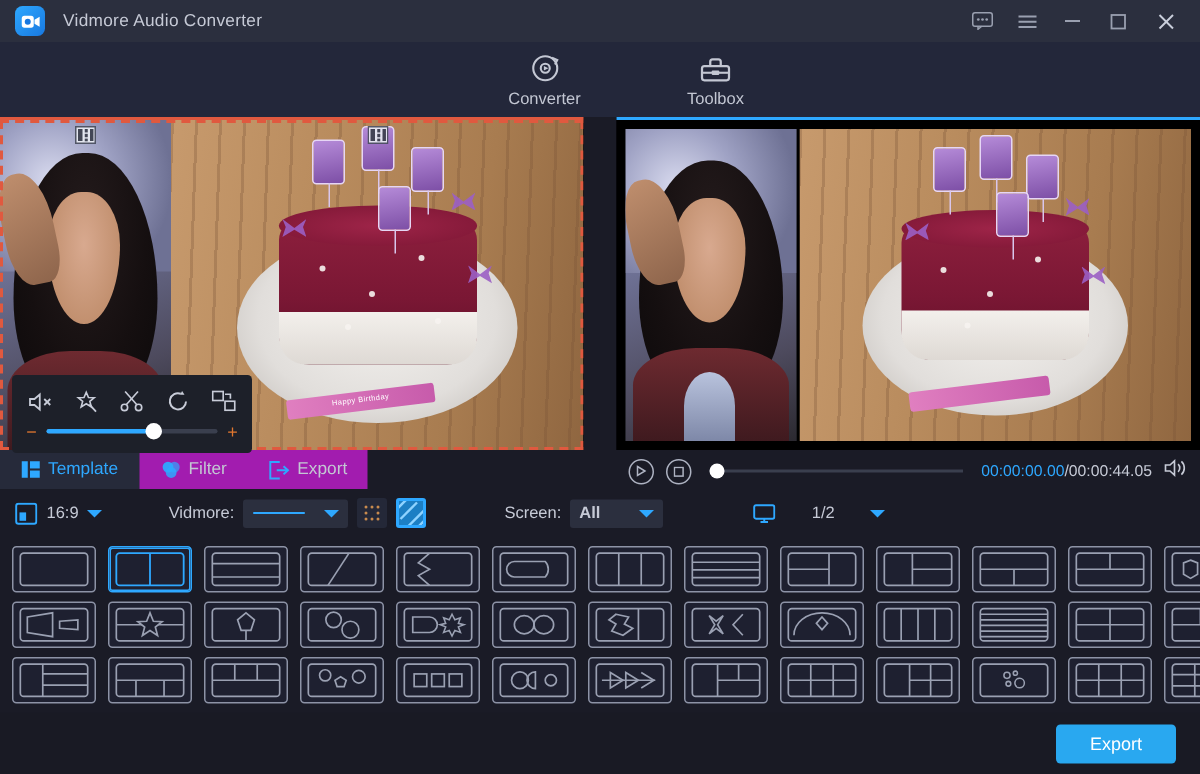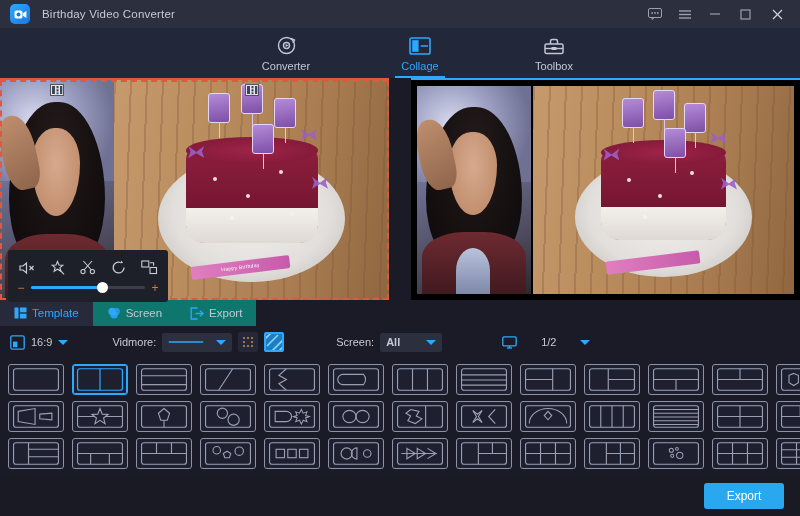--- a/index.html
+++ b/index.html
@@ -28,21 +28,21 @@
   .win-ctrls { margin-left:auto; display:flex; align-items:center; gap:0px; }
   .wbtn {
     width:30px; height:28px; display:flex; align-items:center; justify-content:center;
     color:#9aa0b0; cursor:default;
   }
   .wbtn:last-child { width:34px; }
 
   
   .navbar {
     height: 50px; background:#23273a; display:flex; align-items:center;
-    justify-content:center; gap:56px; flex:0 0 50px; position:relative;padding-left:40px;
+    justify-content:center; gap:36px; flex:0 0 50px; position:relative;padding-left:40px;
   }
   .navitem {
     width:78px; display:flex; flex-direction:column; align-items:center;
     gap:3px; height:50px; justify-content:center; position:relative;
   }
   .navitem .nlabel { font-size:11px; color:#c3c7d3; }
   .navitem.active .nlabel { color:#2ea8ff; }
   .navitem.active::after {
     content:""; position:absolute; bottom:0; left:14px; right:14px; height:2px; background:#2ea8ff;
   }
@@ -142,21 +142,21 @@
     display:flex; align-items:center; gap:8px; padding:0 8px; z-index:8;
   }
   .pcircle { width:17px; height:17px; border-radius:50%; border:1px solid #aeb3c2; display:flex; align-items:center; justify-content:center; }
   .psq { width:17px; height:17px; border-radius:50%; border:1px solid #aeb3c2; display:flex; align-items:center; justify-content:center; }
   .ptrack { position:relative; flex:1; height:2px; background:#3a3f4e; margin:0 4px; }
   .ptrack .pknob { position:absolute; left:0; top:-4px; width:10px; height:10px; border-radius:50%; background:#fff; }
   .ptime { font-size:10.5px; color:#c6cad6; white-space:nowrap; font-family:"Liberation Sans", sans-serif; }
   .ptime .cur { color:#2ea8ff; }
 
   
-  .tabstrip { flex:0 0 26px; display:flex; align-items:stretch; background:#0f766e; width:411px; position:relative; }
+  .tabstrip { flex:0 0 26px; display:flex; align-items:stretch; background:#a21caf; width:411px; position:relative; }
   .tab { display:flex; align-items:center; gap:5px; padding:0 14px; font-size:11.5px; color:#c3c7d3; }
   .tab.active { background:#262a3a; color:#2ea8ff; }
   .tabrow-wrap { display:flex; flex:0 0 26px; background:#1a1b26; }
   .tabrow-rest { flex:1; background:#1a1b26; }
 
   
   .optbar { flex:0 0 32px; display:flex; align-items:center; background:#1a1b26; padding:0 8px; gap:0; font-size:11px; }
   .opt-group { display:flex; align-items:center; gap:6px; }
   .caret { width:0; height:0; border-left:5px solid transparent; border-right:5px solid transparent; border-top:5px solid #2ea8ff; }
   .ratio-lbl { color:#c6cad6; font-size:11px; }
@@ -188,21 +188,21 @@
 <div class="app">
 
   <div class="titlebar">
     <div class="logo">
       <svg width="13" height="11" viewBox="0 0 13 11">
           <rect x="0.5" y="1.5" width="8" height="8" rx="1.8" fill="#fff"></rect>
           <path d="M9 4.2 L12.4 2.1 V8.9 L9 6.8 Z" fill="#fff"></path>
           <circle cx="4.5" cy="5.5" r="2" fill="#1878e0"></circle>
         </svg>
     </div>
-    <div class="app-title">Birthday Video Converter</div>
+    <div class="app-title">Vidmore Audio Converter</div>
     <div class="win-ctrls">
       <div class="wbtn">
         <svg width="14" height="12" viewBox="0 0 14 12">
             <rect x="0.5" y="0.5" width="13" height="9" rx="1.5" fill="none" stroke="#9aa0b0"></rect>
             <path d="M4 9.5 L4 11.5 L6.5 9.5" fill="none" stroke="#9aa0b0"></path>
             <circle cx="4.2" cy="5" r=".9" fill="#9aa0b0"></circle>
             <circle cx="7" cy="5" r=".9" fill="#9aa0b0"></circle>
             <circle cx="9.8" cy="5" r=".9" fill="#9aa0b0"></circle>
           </svg>
       </div>
@@ -240,30 +240,20 @@
     <div class="navitem">
       <div class="navicon">
         <svg width="21" height="21" viewBox="0 0 21 21">
             <circle cx="10.5" cy="10.5" r="8" fill="none" stroke="#c3c7d3" stroke-width="1.4"></circle>
             <circle cx="10.5" cy="10.5" r="3" fill="none" stroke="#c3c7d3" stroke-width="1.4"></circle>
             <path d="M9.6 9 L12.6 10.5 L9.6 12 Z" fill="#c3c7d3"></path>
             <path d="M15 3.5 L18.5 5 L17 8" fill="none" stroke="#c3c7d3" stroke-width="1.4"></path>
           </svg>
       </div>
       <div class="nlabel">Converter</div>
-    </div>
-    <div class="navitem active">
-      <div class="navicon">
-        <svg width="22" height="18" viewBox="0 0 22 18">
-            <rect x="1" y="1" width="20" height="16" rx="1.8" fill="none" stroke="#2ea8ff" stroke-width="1.6"></rect>
-            <rect x="3.2" y="3.2" width="6.4" height="11.6" fill="#2ea8ff"></rect>
-            <line x1="11.8" y1="9" x2="19" y2="9" stroke="#2ea8ff" stroke-width="1.5"></line>
-          </svg>
-      </div>
-      <div class="nlabel">Collage</div>
     </div>
     <div class="navitem">
       <div class="navicon">
         <svg width="22" height="20" viewBox="0 0 22 20">
             <rect x="2" y="8" width="18" height="9.5" rx="1.6" fill="none" stroke="#c3c7d3" stroke-width="1.5"></rect>
             <line x1="2" y1="12.5" x2="20" y2="12.5" stroke="#c3c7d3" stroke-width="1.4"></line>
             <rect x="8.5" y="11" width="5" height="3" rx=".6" fill="#c3c7d3"></rect>
             <path d="M7.5 8 V5.2 A1.6 1.6 0 0 1 9.1 3.6 h3.8 A1.6 1.6 0 0 1 14.5 5.2 V8" fill="none" stroke="#c3c7d3" stroke-width="1.5"></path>
           </svg>
       </div>
@@ -412,39 +402,62 @@
       <div class="et-slider">
         <span class="minus">−</span>
         <div class="track">
           <div class="fill"></div>
           <div class="knob"></div>
         </div>
         <span class="plus">+</span>
       </div>
     </div>
 
+    <div class="playerbar">
+      <div class="pcircle">
+        <svg width="7" height="8" viewBox="0 0 7 8">
+            <path d="M1 1 L6 4 L1 7 Z" fill="none" stroke="#aeb3c2" stroke-width="1"></path>
+          </svg>
+      </div>
+      <div class="psq">
+        <svg width="7" height="7" viewBox="0 0 7 7">
+            <rect x="0.6" y="0.6" width="5.8" height="5.8" fill="none" stroke="#aeb3c2" stroke-width="1"></rect>
+          </svg>
+      </div>
+      <div class="ptrack">
+        <div class="pknob"></div>
+      </div>
+      <div class="ptime"><span class="cur">00:00:00.00</span><span>/</span><span>00:00:44.05</span></div>
+      <div>
+        <svg width="16" height="14" viewBox="0 0 16 14">
+            <path d="M1 5 H4 L7 2.2 V11.8 L4 9 H1 Z" fill="none" stroke="#c6cad6" stroke-width="1.1"></path>
+            <path d="M9.4 4.4 A3.6 3.6 0 0 1 9.4 9.6" fill="none" stroke="#c6cad6" stroke-width="1.1"></path>
+            <path d="M11.6 2.6 A6 6 0 0 1 11.6 11.4" fill="none" stroke="#c6cad6" stroke-width="1.1"></path>
+          </svg>
+      </div>
+    </div>
   </div>
 
   <div class="tabrow-wrap">
     <div class="tabstrip">
       <div class="tab active">
         <svg width="13" height="12" viewBox="0 0 13 12">
             <rect x="0.5" y="0.5" width="4" height="11" fill="#2ea8ff"></rect>
             <rect x="6" y="0.5" width="6.5" height="4.8" fill="#2ea8ff"></rect>
             <rect x="6" y="6.7" width="6.5" height="4.8" fill="#2ea8ff"></rect>
           </svg>
         <span>Template</span>
       </div>
       <div class="tab">
         <svg width="14" height="12" viewBox="0 0 14 12">
             <circle cx="5" cy="4.4" r="3.6" fill="#2ea8ff" opacity=".95"></circle>
             <circle cx="9.2" cy="4.4" r="3.6" fill="#2ea8ff" opacity=".7"></circle>
             <circle cx="7.1" cy="8" r="3.6" fill="#2ea8ff" opacity=".85"></circle>
           </svg>
-        <span>Screen</span>
+        <span>Filter</span>
       </div>
       <div class="tab">
         <svg width="14" height="13" viewBox="0 0 14 13">
             <path d="M7.5 1 H1.2 V12 H7.5" fill="none" stroke="#2ea8ff" stroke-width="1.3"></path>
             <line x1="5.5" y1="6.5" x2="12.5" y2="6.5" stroke="#2ea8ff" stroke-width="1.3"></line>
             <path d="M10 3.8 L13 6.5 L10 9.2" fill="none" stroke="#2ea8ff" stroke-width="1.3"></path>
           </svg>
         <span>Export</span>
       </div>
     </div>

